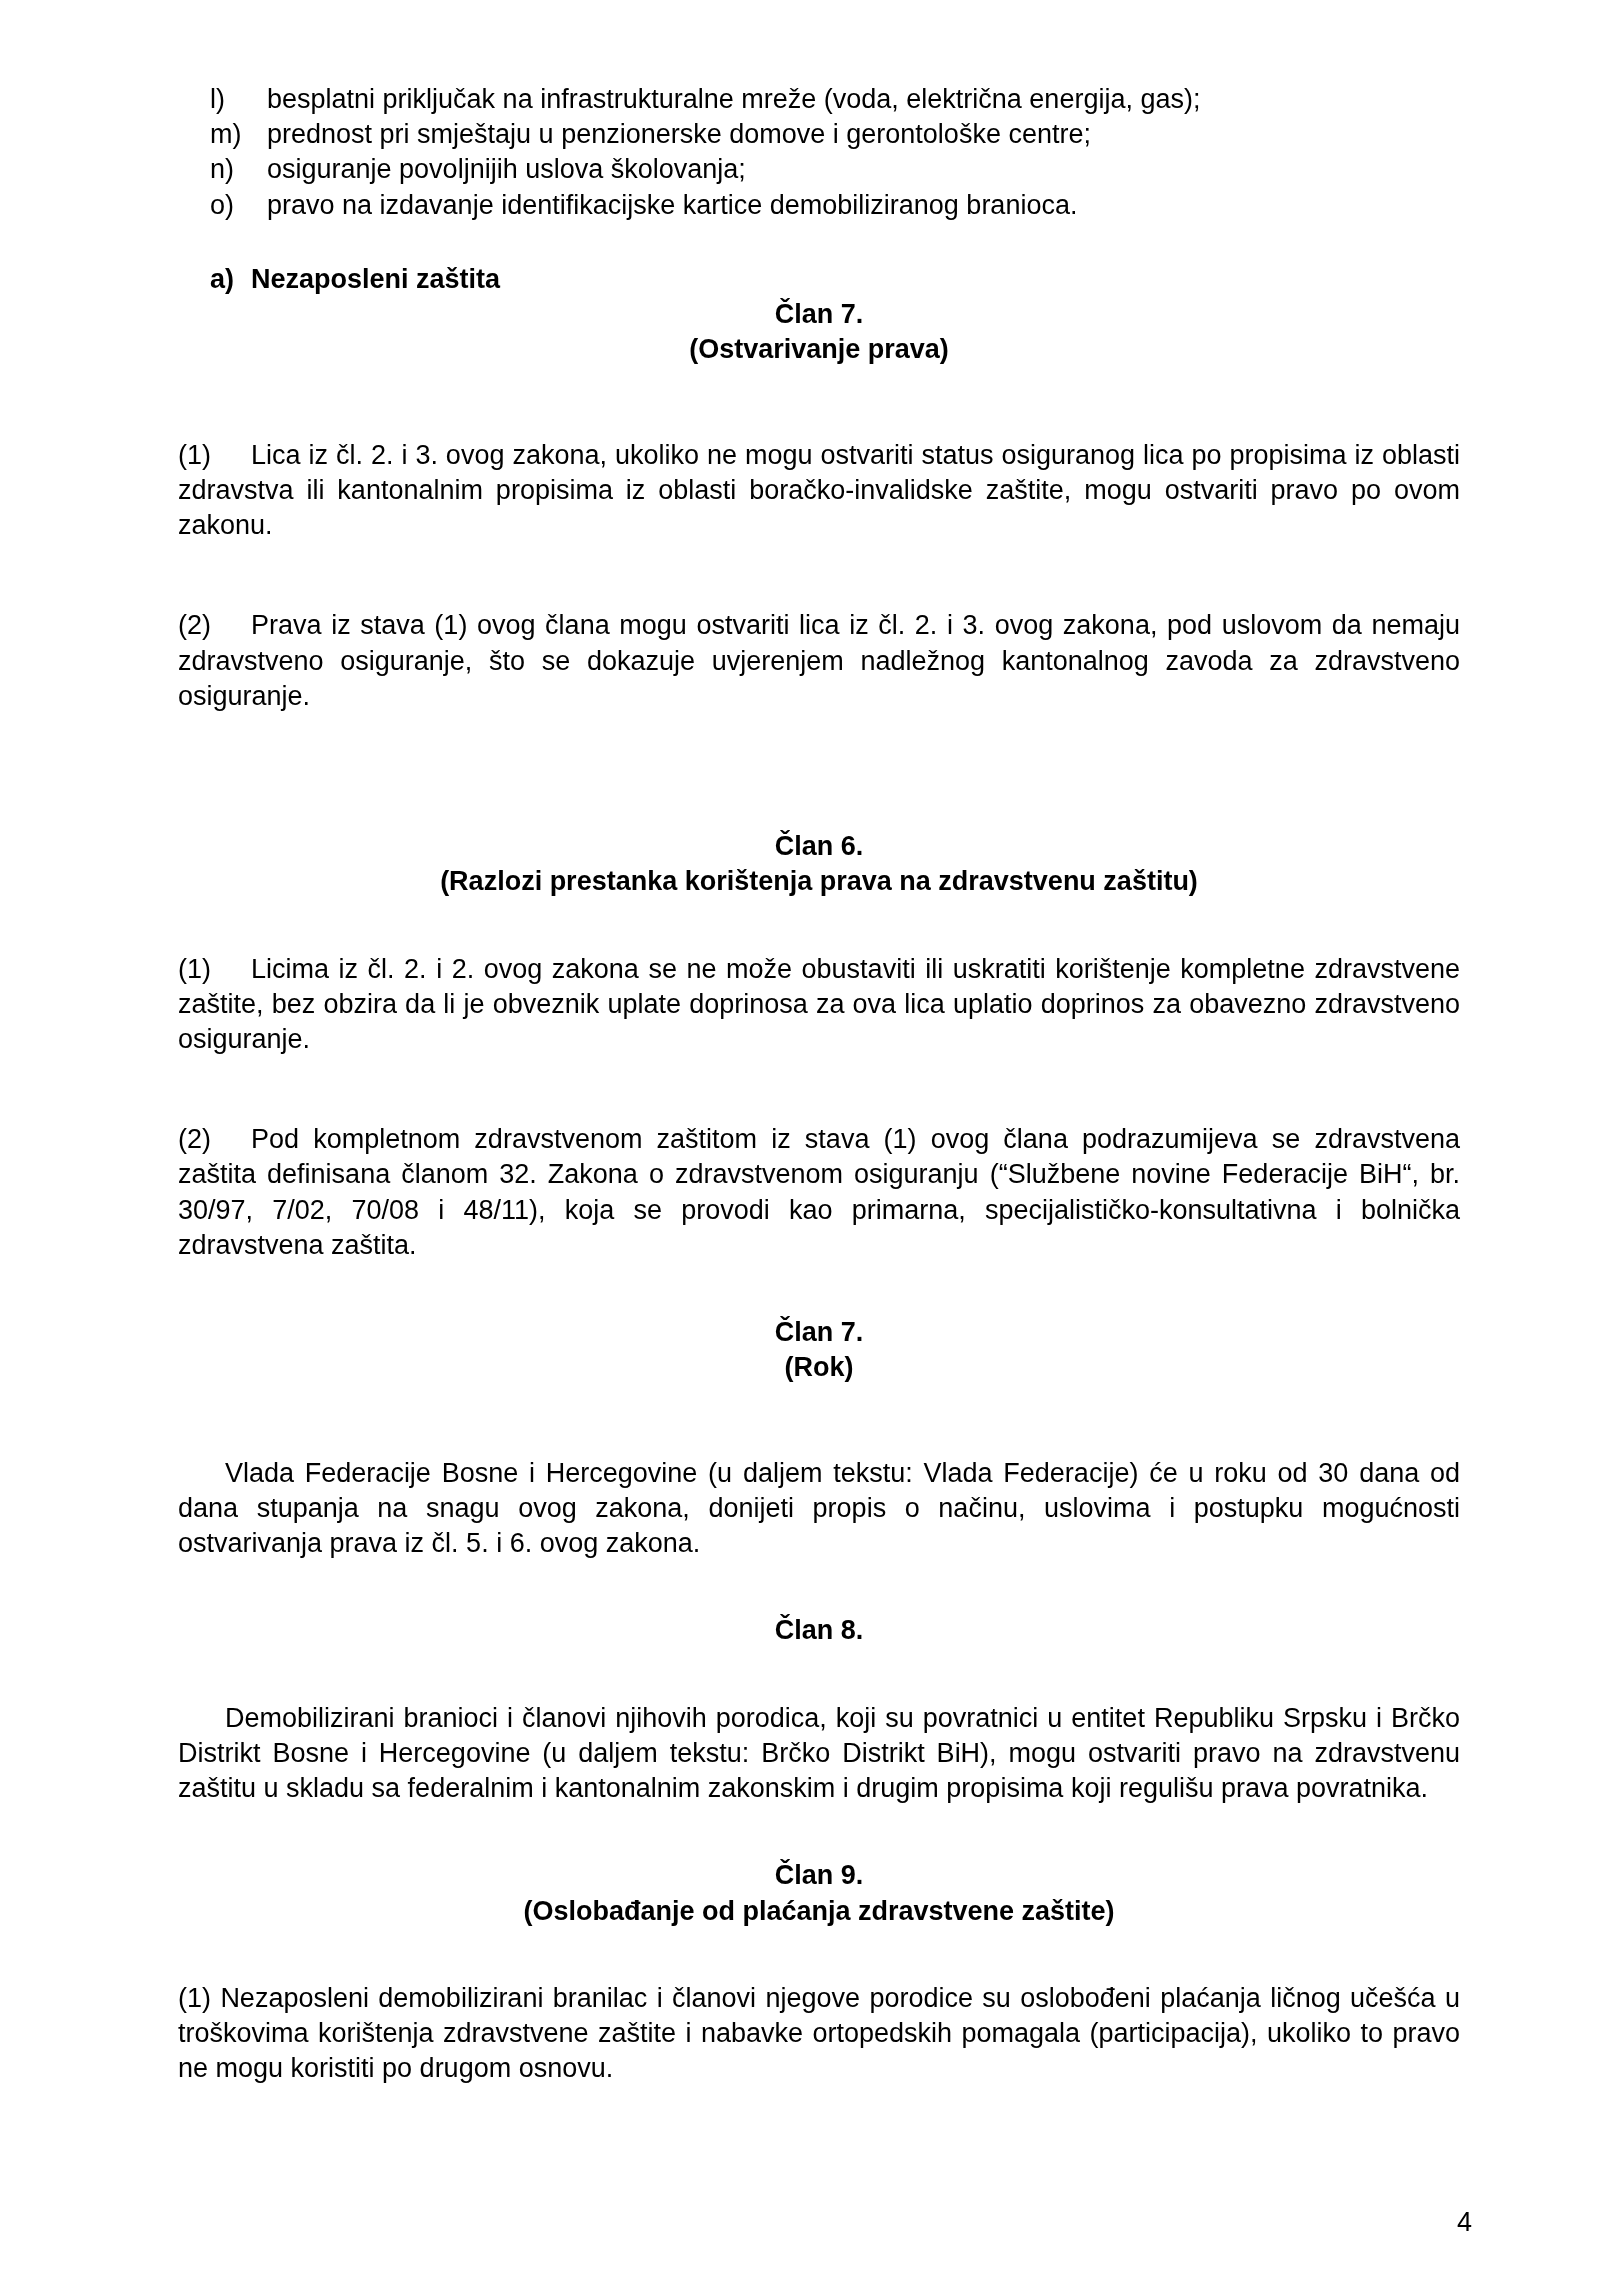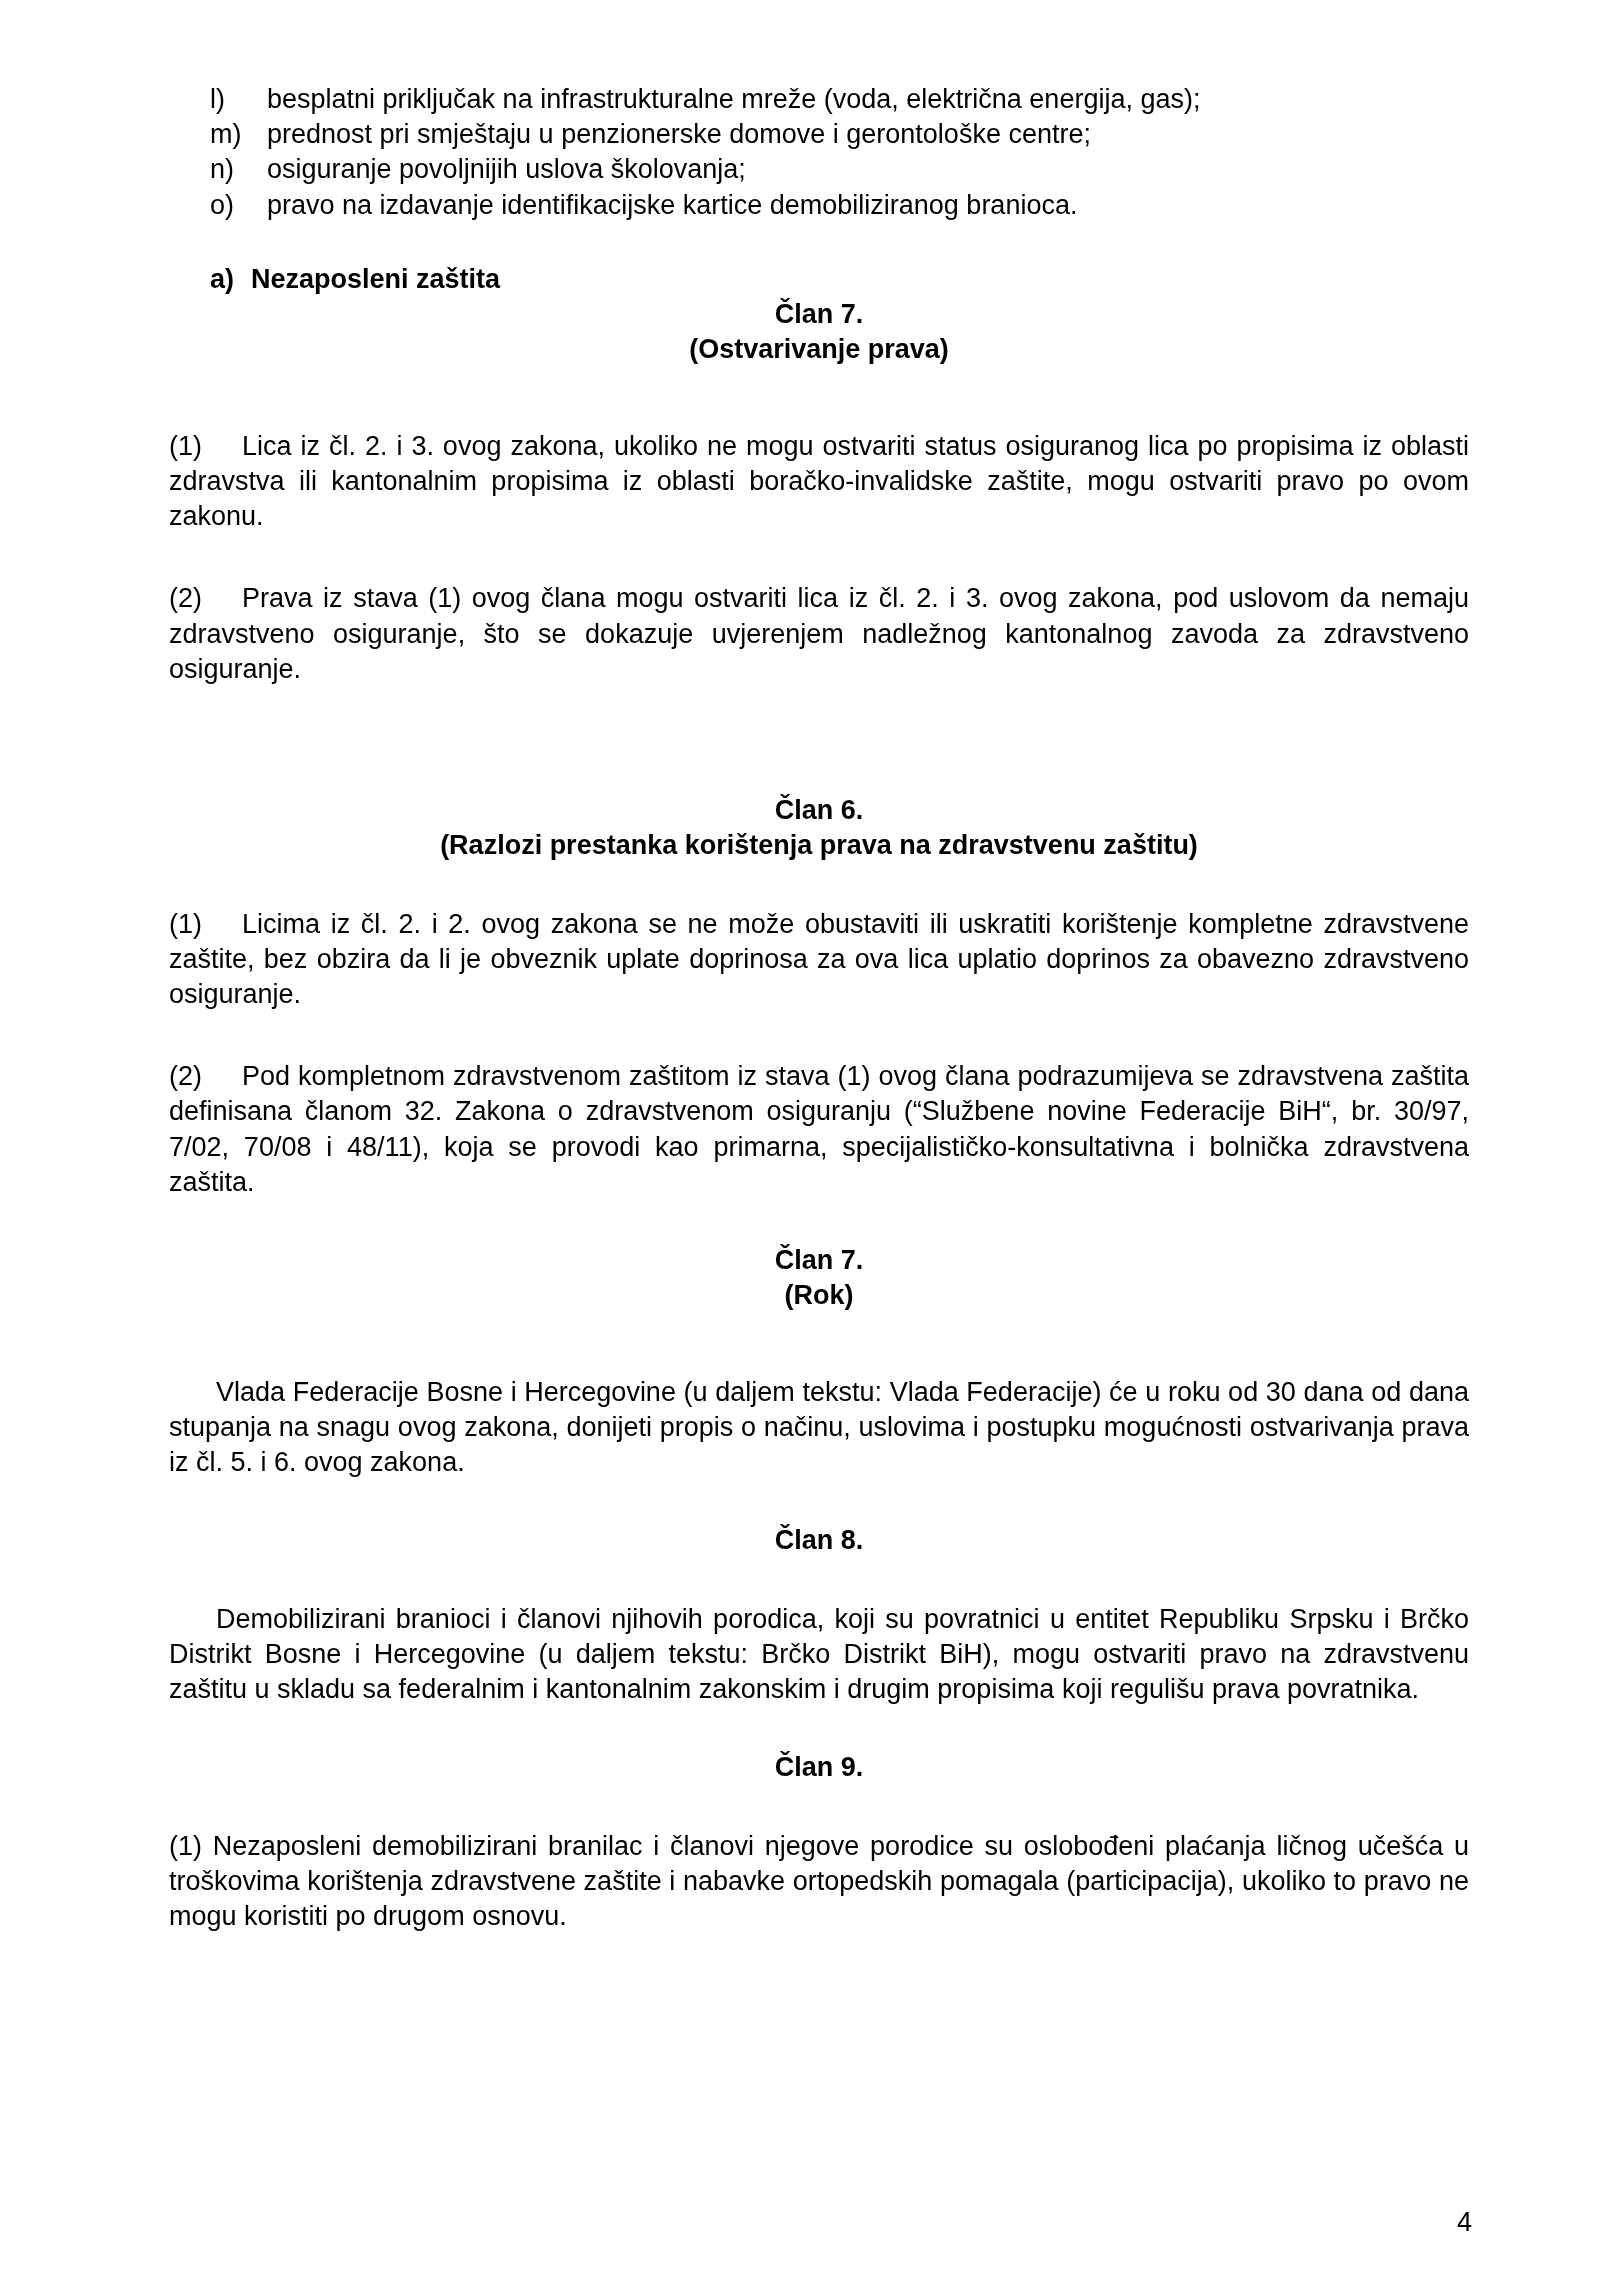--- a/index.html
+++ b/index.html
@@ -58,21 +58,21 @@
   .article-title {
     text-align: center;
     font-weight: bold;
   }
   .article-subtitle {
     text-align: center;
     font-weight: bold;
   }
 
   p.body-par {
-    margin: 4px;
+    margin: 13px;
     text-align: justify;
     text-justify: inter-word;
   }
   .gap-md { height: 39px; }
   .gap-lg { height: 57px; }
   .gap-xxl { height: 102px; }
 
   .indent-num {
     display: inline-block;
     min-width: 73px;
@@ -145,20 +145,21 @@
 
     <div class="gap-md"></div>
 
     <div class="article-title">Član 8.</div>
     <div class="gap-md"></div>
     <p class="body-par"><span class="indent-first"></span><span>Demobilizirani branioci i članovi njihovih porodica, koji su povratnici u entitet Republiku Srpsku i Brčko Distrikt Bosne i Hercegovine (u daljem tekstu: Brčko Distrikt BiH), mogu ostvariti pravo na zdravstvenu zaštitu u skladu sa federalnim i kantonalnim zakonskim i drugim propisima koji regulišu prava povratnika.</span></p>
 
     <div class="gap-md"></div>
 
     <div class="article-title">Član 9.</div>
+    <div class="article-subtitle">(Oslobađanje od plaćanja zdravstvene zaštite)</div>
     <div class="gap-md"></div>
     <p class="body-par"><span>(1)</span>&nbsp;<span>Nezaposleni demobilizirani branilac i članovi njegove porodice su oslobođeni plaćanja ličnog učešća u troškovima korištenja zdravstvene zaštite i nabavke ortopedskih pomagala (participacija), ukoliko to pravo ne mogu koristiti po drugom osnovu.</span></p>
 
   </div>
 
   <div class="page-number">4</div>
 </div>
 
 
 </body></html>

